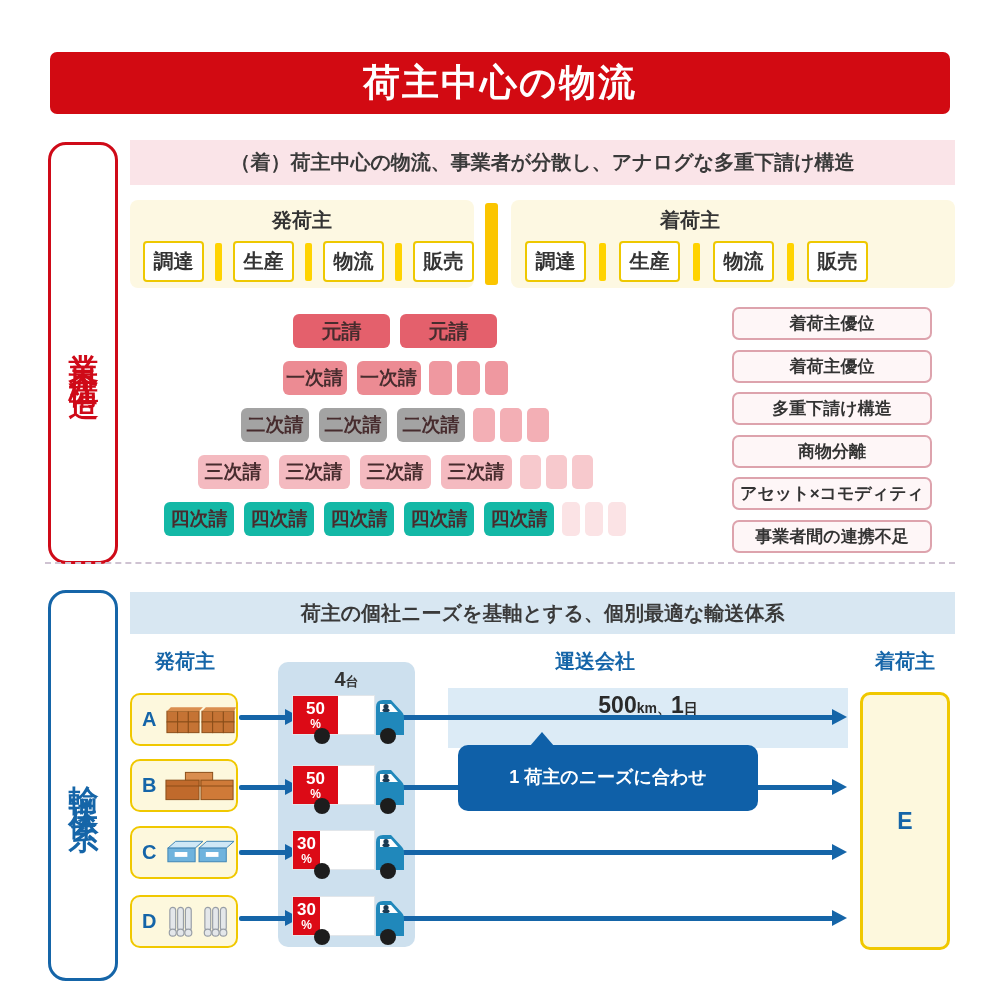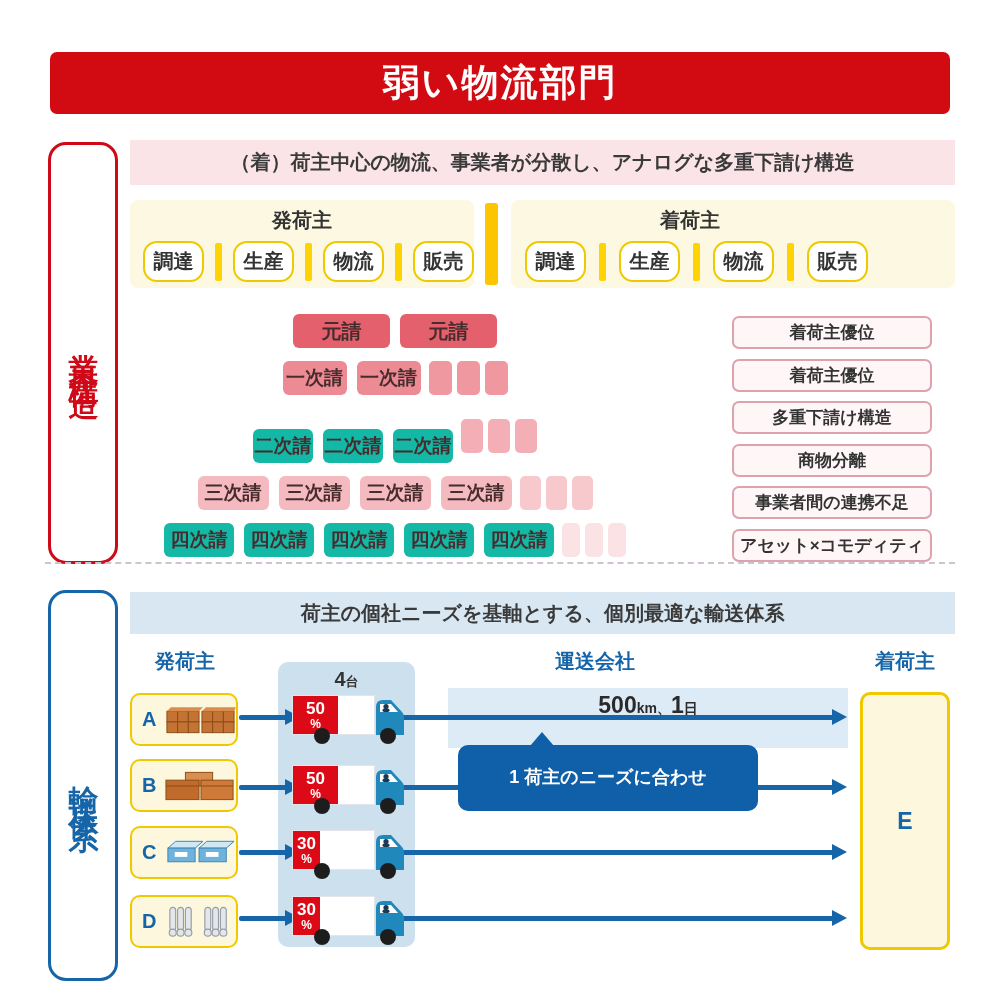--- a/index.html
+++ b/index.html
@@ -19,45 +19,45 @@
   .side2 span{color:#1565a8;}
   
   .shead{position:absolute;left:130px;width:825px;display:flex;align-items:center;justify-content:center;
          font-weight:700;font-size:20px;color:#3a3a3a;}
   .shead1{top:140px;height:45px;background:#fae4e8;}
   .shead2{top:592px;height:42px;background:#d8e7f2;}
   
   .cpanel{position:absolute;top:200px;height:88px;background:#fdf8e2;border-radius:8px;}
   .cpanel .ptitle{text-align:center;font-weight:700;font-size:20px;margin-top:7px;}
   .funcrow{display:flex;align-items:center;margin-top:7px;}
-  .fbox{width:57px;height:37px;background:#fff;border:2.5px solid #eec800;border-radius:14px;
+  .fbox{width:57px;height:37px;background:#fff;border:2.5px solid #eec800;border-radius:4px;
         display:flex;align-items:center;justify-content:center;font-size:20px;font-weight:700;color:#333;flex:none;}
   .fsep{width:7px;height:38px;background:#ffd300;border-radius:2px;flex:none;}
   .panelL{left:130px;width:344px;}
   .panelL .funcrow{padding-left:13px;gap:11px;}
   .panelR{left:511px;width:444px;}
   .panelR .funcrow{padding-left:14px;gap:13px;}
   .panelR .ptitle{width:330px;padding-left:14px;}
   .midbar{position:absolute;left:485px;top:203px;width:13px;height:82px;background:#fbc500;border-radius:3px;}
   
   .pyramid{position:absolute;left:130px;top:314px;width:530px;display:flex;flex-direction:column;
            align-items:center;gap:13px;}
   .prow{display:flex;align-items:center;}
   .pbox{height:34px;border-radius:6px;display:flex;align-items:center;justify-content:center;
         font-size:19px;font-weight:700;color:#472c2e;flex:none;}
   .psmall{height:34px;border-radius:5px;flex:none;}
   .pgroup{display:flex;gap:10px;}
   .psgroup{display:flex;gap:5px;margin-left:8px;}
   .r1 .pbox{width:97px;background:#e4606c;font-size:20px;}
   .r2 .pbox{width:64px;background:#ec8b93;}  .r2 .psmall{width:23px;background:#ef98a0;}
-  .r3 .pbox{width:60px;background:#14b8a6;margin-top:21px;}  .r3 .psmall{width:22px;background:#f3afb5;}
+  .r3 .pbox{width:68px;background:#a3a3a3;}  .r3 .psmall{width:22px;background:#f3afb5;}
   .r4 .pbox{width:71px;background:#f4bac0;}  .r4 .psmall{width:21px;background:#f7c9cd;}
   .r5 .pbox{width:70px;background:#14b8a6;}  .r5 .psmall{width:18px;background:#fbe3e5;}
   
-  .issues{position:absolute;left:732px;top:316px;width:200px;display:flex;flex-direction:column;gap:9.5px;text-align:center;}
+  .issues{position:absolute;left:732px;top:307px;width:200px;display:flex;flex-direction:column;gap:9.5px;text-align:center;}
   .issue{height:29px;background:#fef6f7;border:2px solid #dda3ad;border-radius:7px;
          display:flex;align-items:center;justify-content:center;font-size:17px;font-weight:700;color:#333;}
   
   .dashline{position:absolute;left:45px;top:562px;width:910px;border-top:2px dashed #cfc3d2;}
   
   .collabel{position:absolute;top:648px;height:26px;display:flex;align-items:center;justify-content:center;
             color:#1565a8;font-weight:700;font-size:20px;}
   .col-shippers{left:130px;width:110px;}
   .col-carrier{left:450px;width:290px;}
   .col-consignee{left:860px;width:90px;}
@@ -96,21 +96,21 @@
   .callout .pointer{position:absolute;top:-13px;left:72px;width:0;height:0;
            border-left:12px solid transparent;border-right:12px solid transparent;border-bottom:14px solid #0f60a8;}
   .callout span{color:#fff;font-size:18px;font-weight:700;line-height:1.55;white-space:nowrap;}
 </style>
 </head>
 <body>
 
 <div class="canvas">
 
   <div class="banner">
-    <span>弱い物流部門</span>
+    <span>荷主中心の物流</span>
   </div>
 
   <div class="side side1">
     <span>業界構造</span>
   </div>
   <div class="shead shead1">
     <span>（着）荷主中心の物流、事業者が分散し、アナログな多重下請け構造</span>
   </div>
 
   <div class="cpanel panelL">
@@ -197,22 +197,22 @@
         <div class="psmall"></div>
       </div>
     </div>
   </div>
 
   <div class="issues">
     <div class="issue">着荷主優位</div>
     <div class="issue">着荷主優位</div>
     <div class="issue">多重下請け構造</div>
     <div class="issue">商物分離</div>
+    <div class="issue">アセット×コモディティ</div>
     <div class="issue">事業者間の連携不足</div>
-    <div class="issue">アセット×コモディティ</div>
   </div>
 
   <div class="dashline"></div>
 
   <div class="side side2">
     <span>輸送体系</span>
   </div>
   <div class="shead shead2">
     <span>荷主の個社ニーズを基軸とする、個別最適な輸送体系</span>
   </div>

